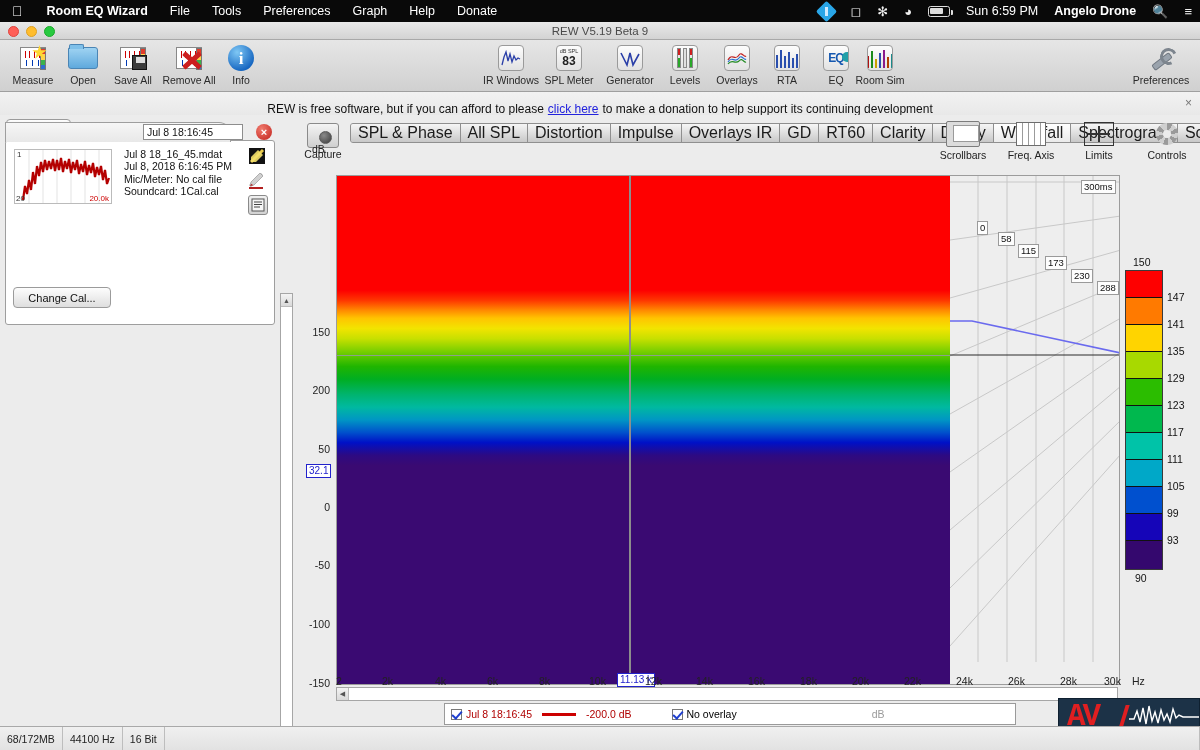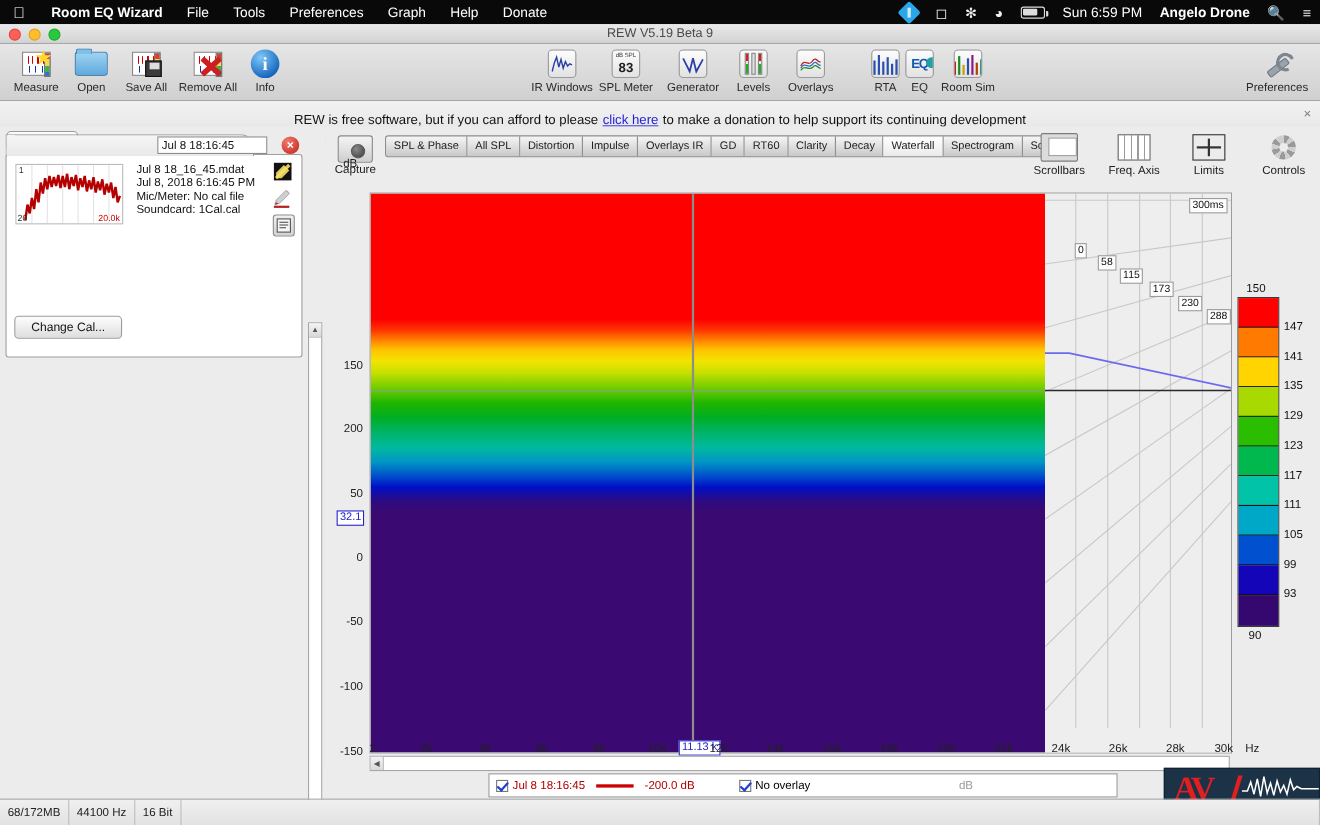--- a/index.html
+++ b/index.html
@@ -171,21 +171,21 @@
   .graphpane{position:absolute;top:115px;left:296px;width:904px;height:585px;background:#ececec;}
   .capture{position:absolute;left:4px;top:8px;width:46px;text-align:center;font-size:10.5px;color:#222;}
   .capture .cam{width:32px;height:25px;margin:0 auto;border:1px solid #8a8a8a;border-radius:3px;
     background:linear-gradient(to bottom,#f4f4f4,#cfcfcf);position:relative;}
   .capture .cam::after{content:"";position:absolute;left:11px;top:7px;width:11px;height:11px;border-radius:50%;
     background:radial-gradient(circle at 35% 32%,#8a8a8a,#3b3b3b);border:1px solid #5a5a5a;}
 
   .tabs{position:absolute;left:54px;top:8px;height:20px;display:flex;
     border:1px solid #8f8f8f;border-radius:3px;overflow:hidden;background:#c9c9c9;}
   .tab{
-    padding:0 7px;height:18px;line-height:18px;font-size:10px;color:#1c1c1c;
+    padding:0 7px;height:18px;line-height:18px;font-size:16px;color:#1c1c1c;
     background:linear-gradient(to bottom,#f6f6f6,#c8c8c8);
     border-right:1px solid #8f8f8f;white-space:nowrap;
   }
   .tab:last-child{border-right:none;}
   .tab.active{background:linear-gradient(to bottom,#ffffff,#eaeaea);font-weight:normal;}
 
   .rtools{position:absolute;right:4px;top:4px;display:flex;gap:10px;}
   .rtool{width:58px;text-align:center;font-size:10.5px;color:#222;}
   .rtool .ic{height:30px;display:flex;align-items:center;justify-content:center;}
   .scroll-ic{width:34px;height:26px;border:1px solid #7c7c7c;border-radius:2px;background:#dcdcdc;position:relative;}
@@ -244,21 +244,21 @@
   .cb{width:11px;height:11px;border:1px solid #777;background:#fff;margin:0 4px 0 6px;
     position:relative;display:inline-block;}
   .cb.on::after{content:"";position:absolute;left:2px;top:-1px;width:4px;height:8px;
     border:solid #1f3fd0;border-width:0 2px 2px 0;transform:rotate(42deg);}
   .redline{width:34px;height:3px;background:#c00;display:inline-block;margin:0 10px;}
 
   
   .logo{position:absolute;left:1058px;top:698px;width:142px;height:52px;
     background:#1c3247;border:1px solid #0f2030;overflow:hidden;}
   .logo .av{position:absolute;left:8px;top:2px;font-size:31px;font-weight:bold;
-    color:#e01f21;font-family:Liberation Serif, serif;letter-spacing:-3px;line-height:1;}
+    color:#e01f21;font-family:Liberation Mono, monospace;letter-spacing:-3px;line-height:1;}
   .logo .slash{position:absolute;left:63px;top:6px;width:4px;height:24px;background:#e01f21;transform:skewX(-17deg);}
   .logo .wave{position:absolute;left:70px;top:4px;width:70px;height:24px;}
   .logo .nir{position:absolute;left:10px;top:28px;font-size:21px;font-weight:bold;
     color:#2f7fd6;letter-spacing:1px;line-height:1;}
   .logo .v{position:absolute;left:62px;top:27px;font-size:23px;font-weight:bold;color:#e01f21;line-height:1;}
   .logo .ana{position:absolute;left:80px;top:28px;font-size:21px;font-weight:bold;color:#2f7fd6;letter-spacing:1px;line-height:1;}
 
   
   .statusbar{position:absolute;left:0;top:726px;width:1200px;height:24px;
     background:linear-gradient(to bottom,#f0f0f0,#e2e2e2);border-top:1px solid #a9a9a9;
@@ -401,21 +401,21 @@
         <div class="sqbtn">
           <svg width="20" height="16" viewBox="0 0 20 16">
             <path d="M1,10 C5,2 8,12 12,5 C15,1 17,8 19,6" fill="none" stroke="#c02020" stroke-width="1.2"></path>
             <path d="M1,12 C5,5 8,14 12,8 C15,4 17,11 19,9" fill="none" stroke="#2a6fd0" stroke-width="1.2"></path>
             <path d="M1,14 C5,8 8,15 12,11 C15,7 17,13 19,12" fill="none" stroke="#228b22" stroke-width="1.2"></path>
           </svg>
         </div>
       </div>
       <div class="lb">Overlays</div>
     </div>
-    <div class="tbitem" style="left:774px">
+    <div class="tbitem" style="left:756px">
       <div class="ic">
         <div class="sqbtn">
             <span class="rtaic">
           <i style="height:8px"></i>
               <i style="height:13px"></i>
               <i style="height:18px"></i>
               <i style="height:12px"></i>
           <i style="height:16px"></i>
               <i style="height:10px"></i>
               <i style="height:14px"></i>

